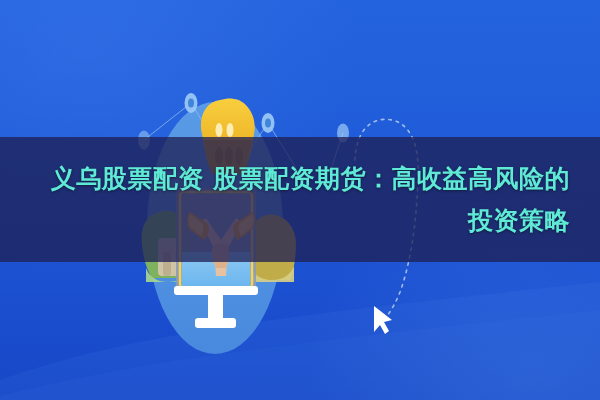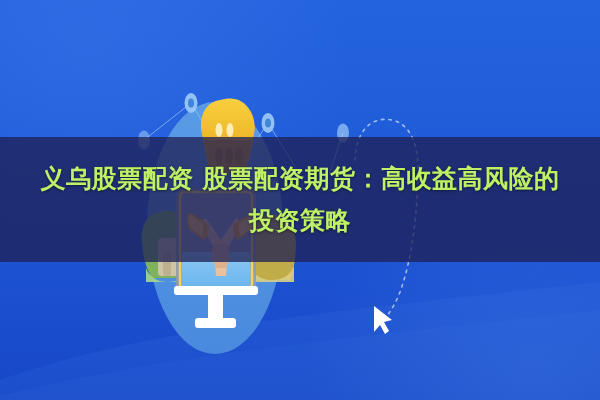--- a/index.html
+++ b/index.html
@@ -74,25 +74,25 @@
     height: 125px;
     display: flex;
     align-items: center;
     justify-content: center;
     box-sizing: border-box;
     padding: 0 18px;
   }
   .title {
     margin: 12px;
     width: 100%;
-    color: #bef264;
+    color: #5eead4;
     font-size: 25px;
     line-height: 42px;
     font-weight: bold;
-    text-align: center;
+    text-align: right;
     letter-spacing: 0.5px;
     text-shadow: 0 1px 3px rgba(0,0,0,0.45);
   }
 </style>
 </head>
 <body>
 
 <div id="stage">
 
   <div class="bg-base"></div>

